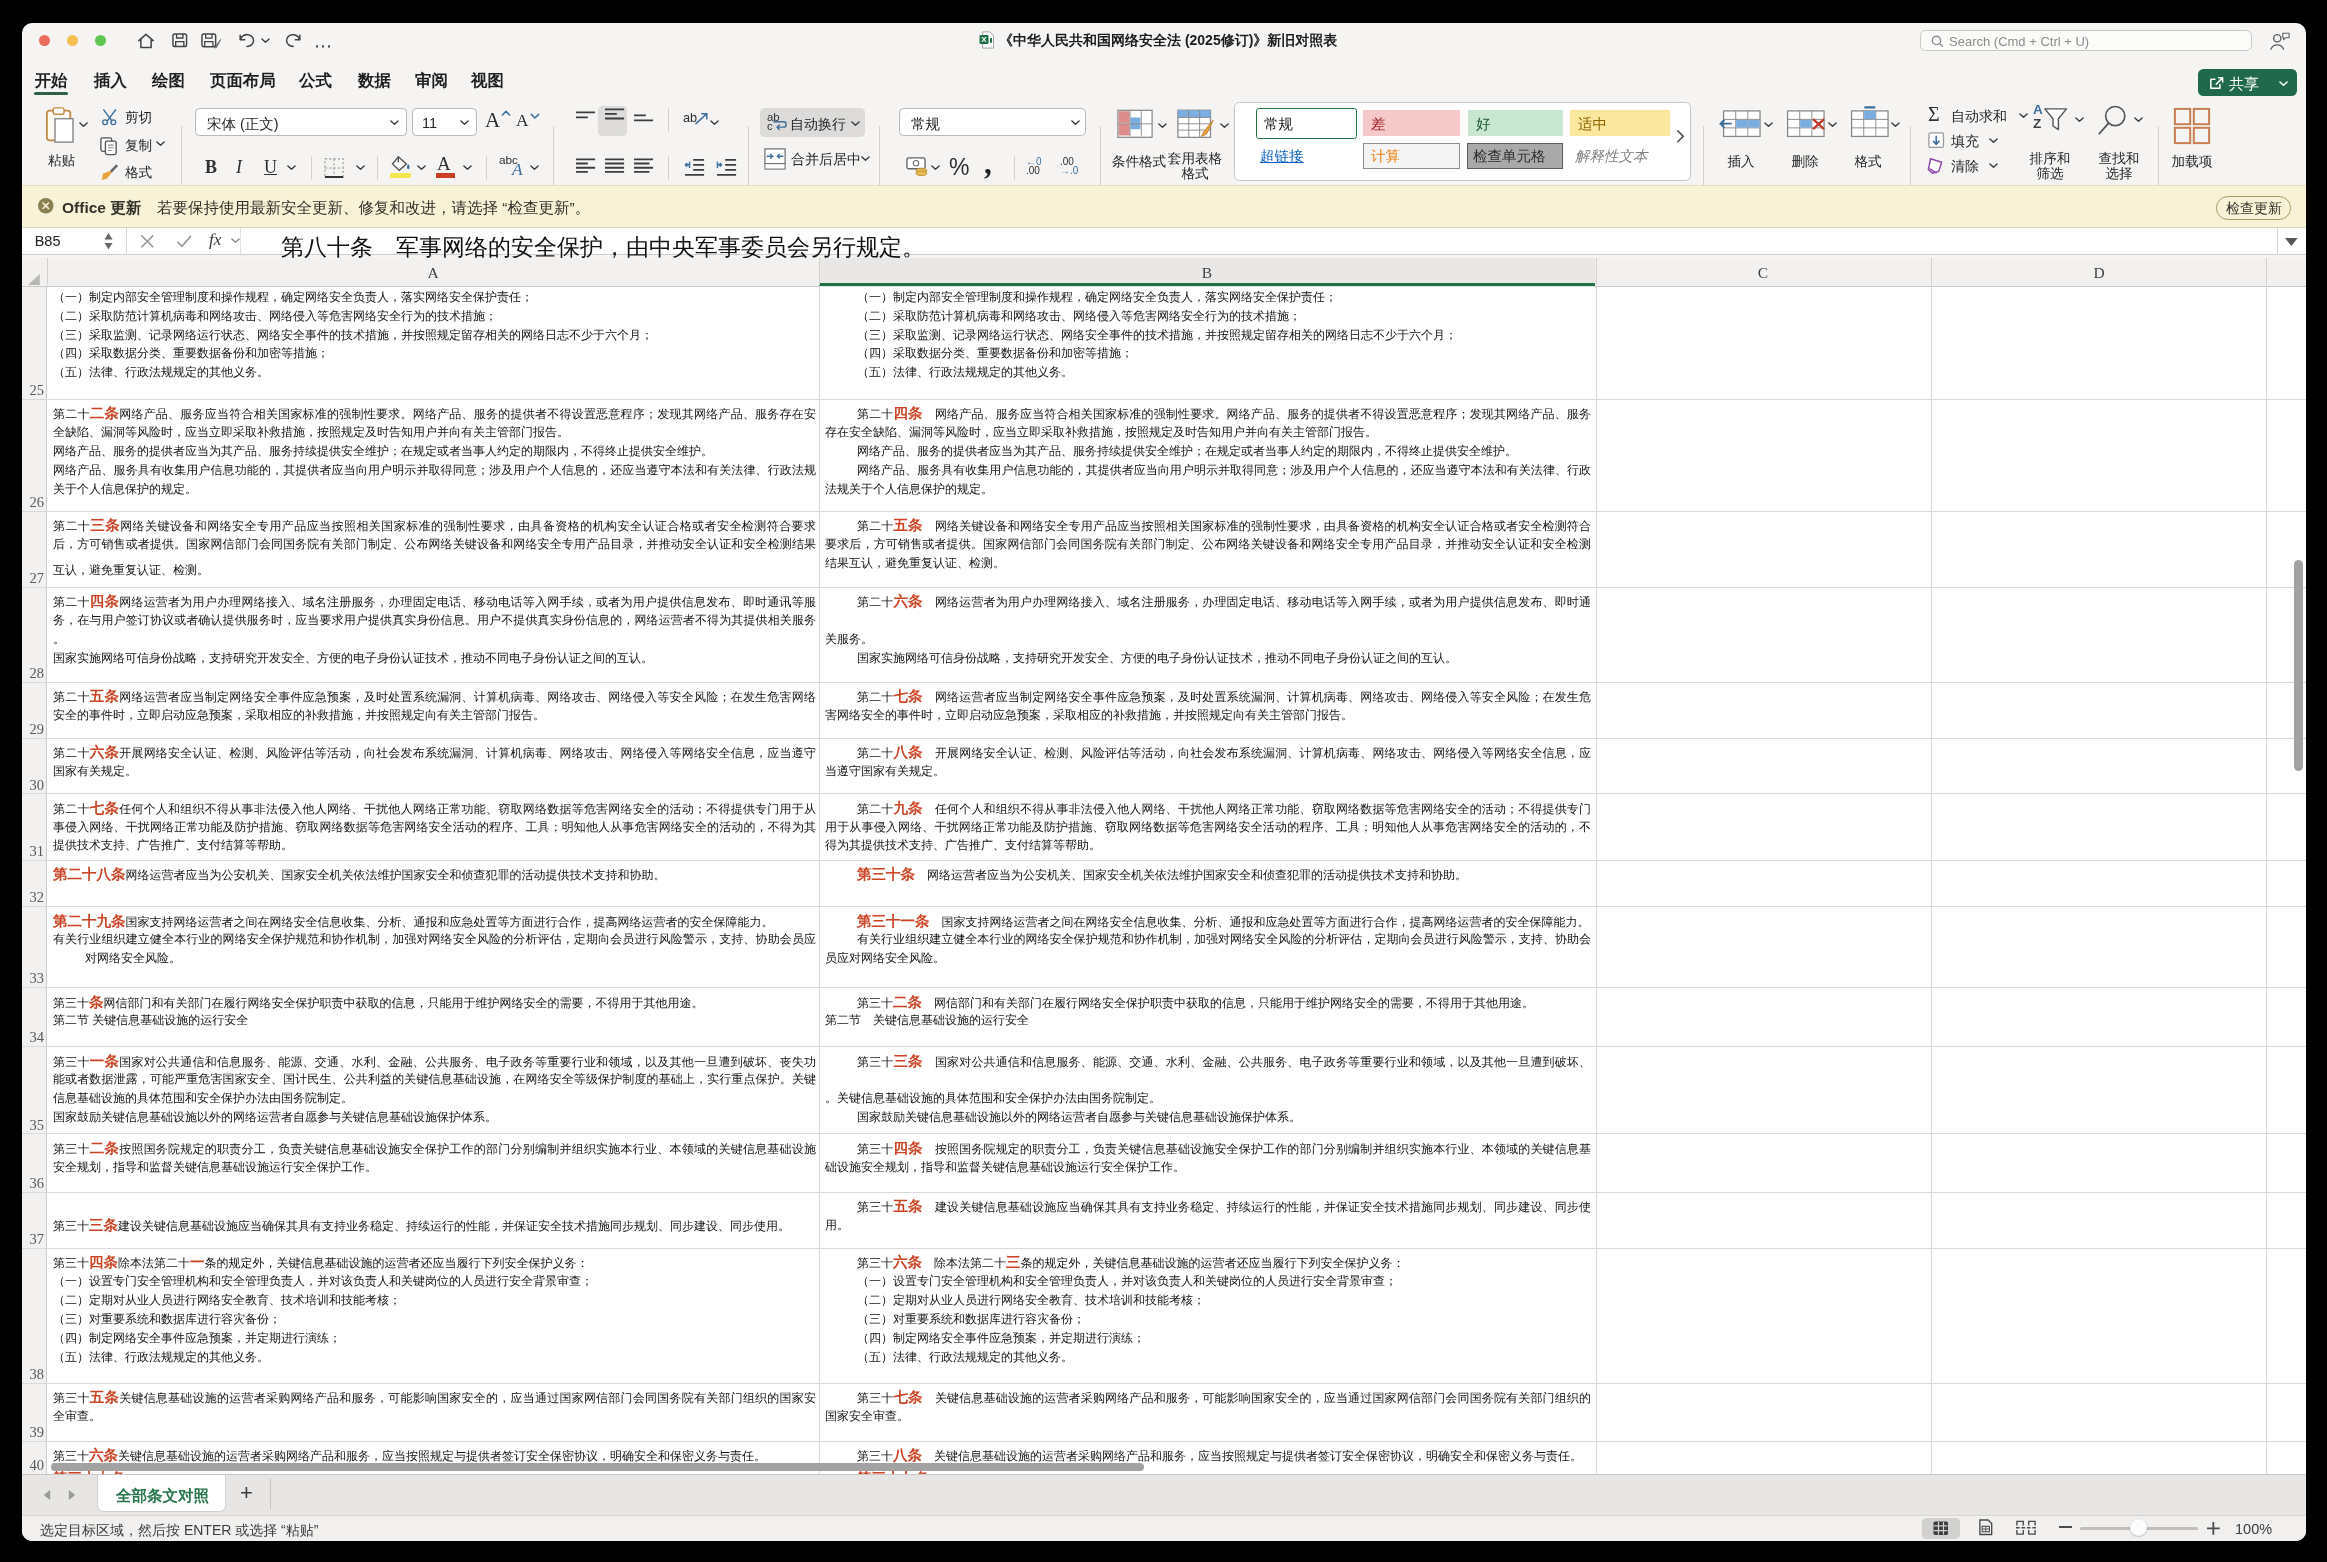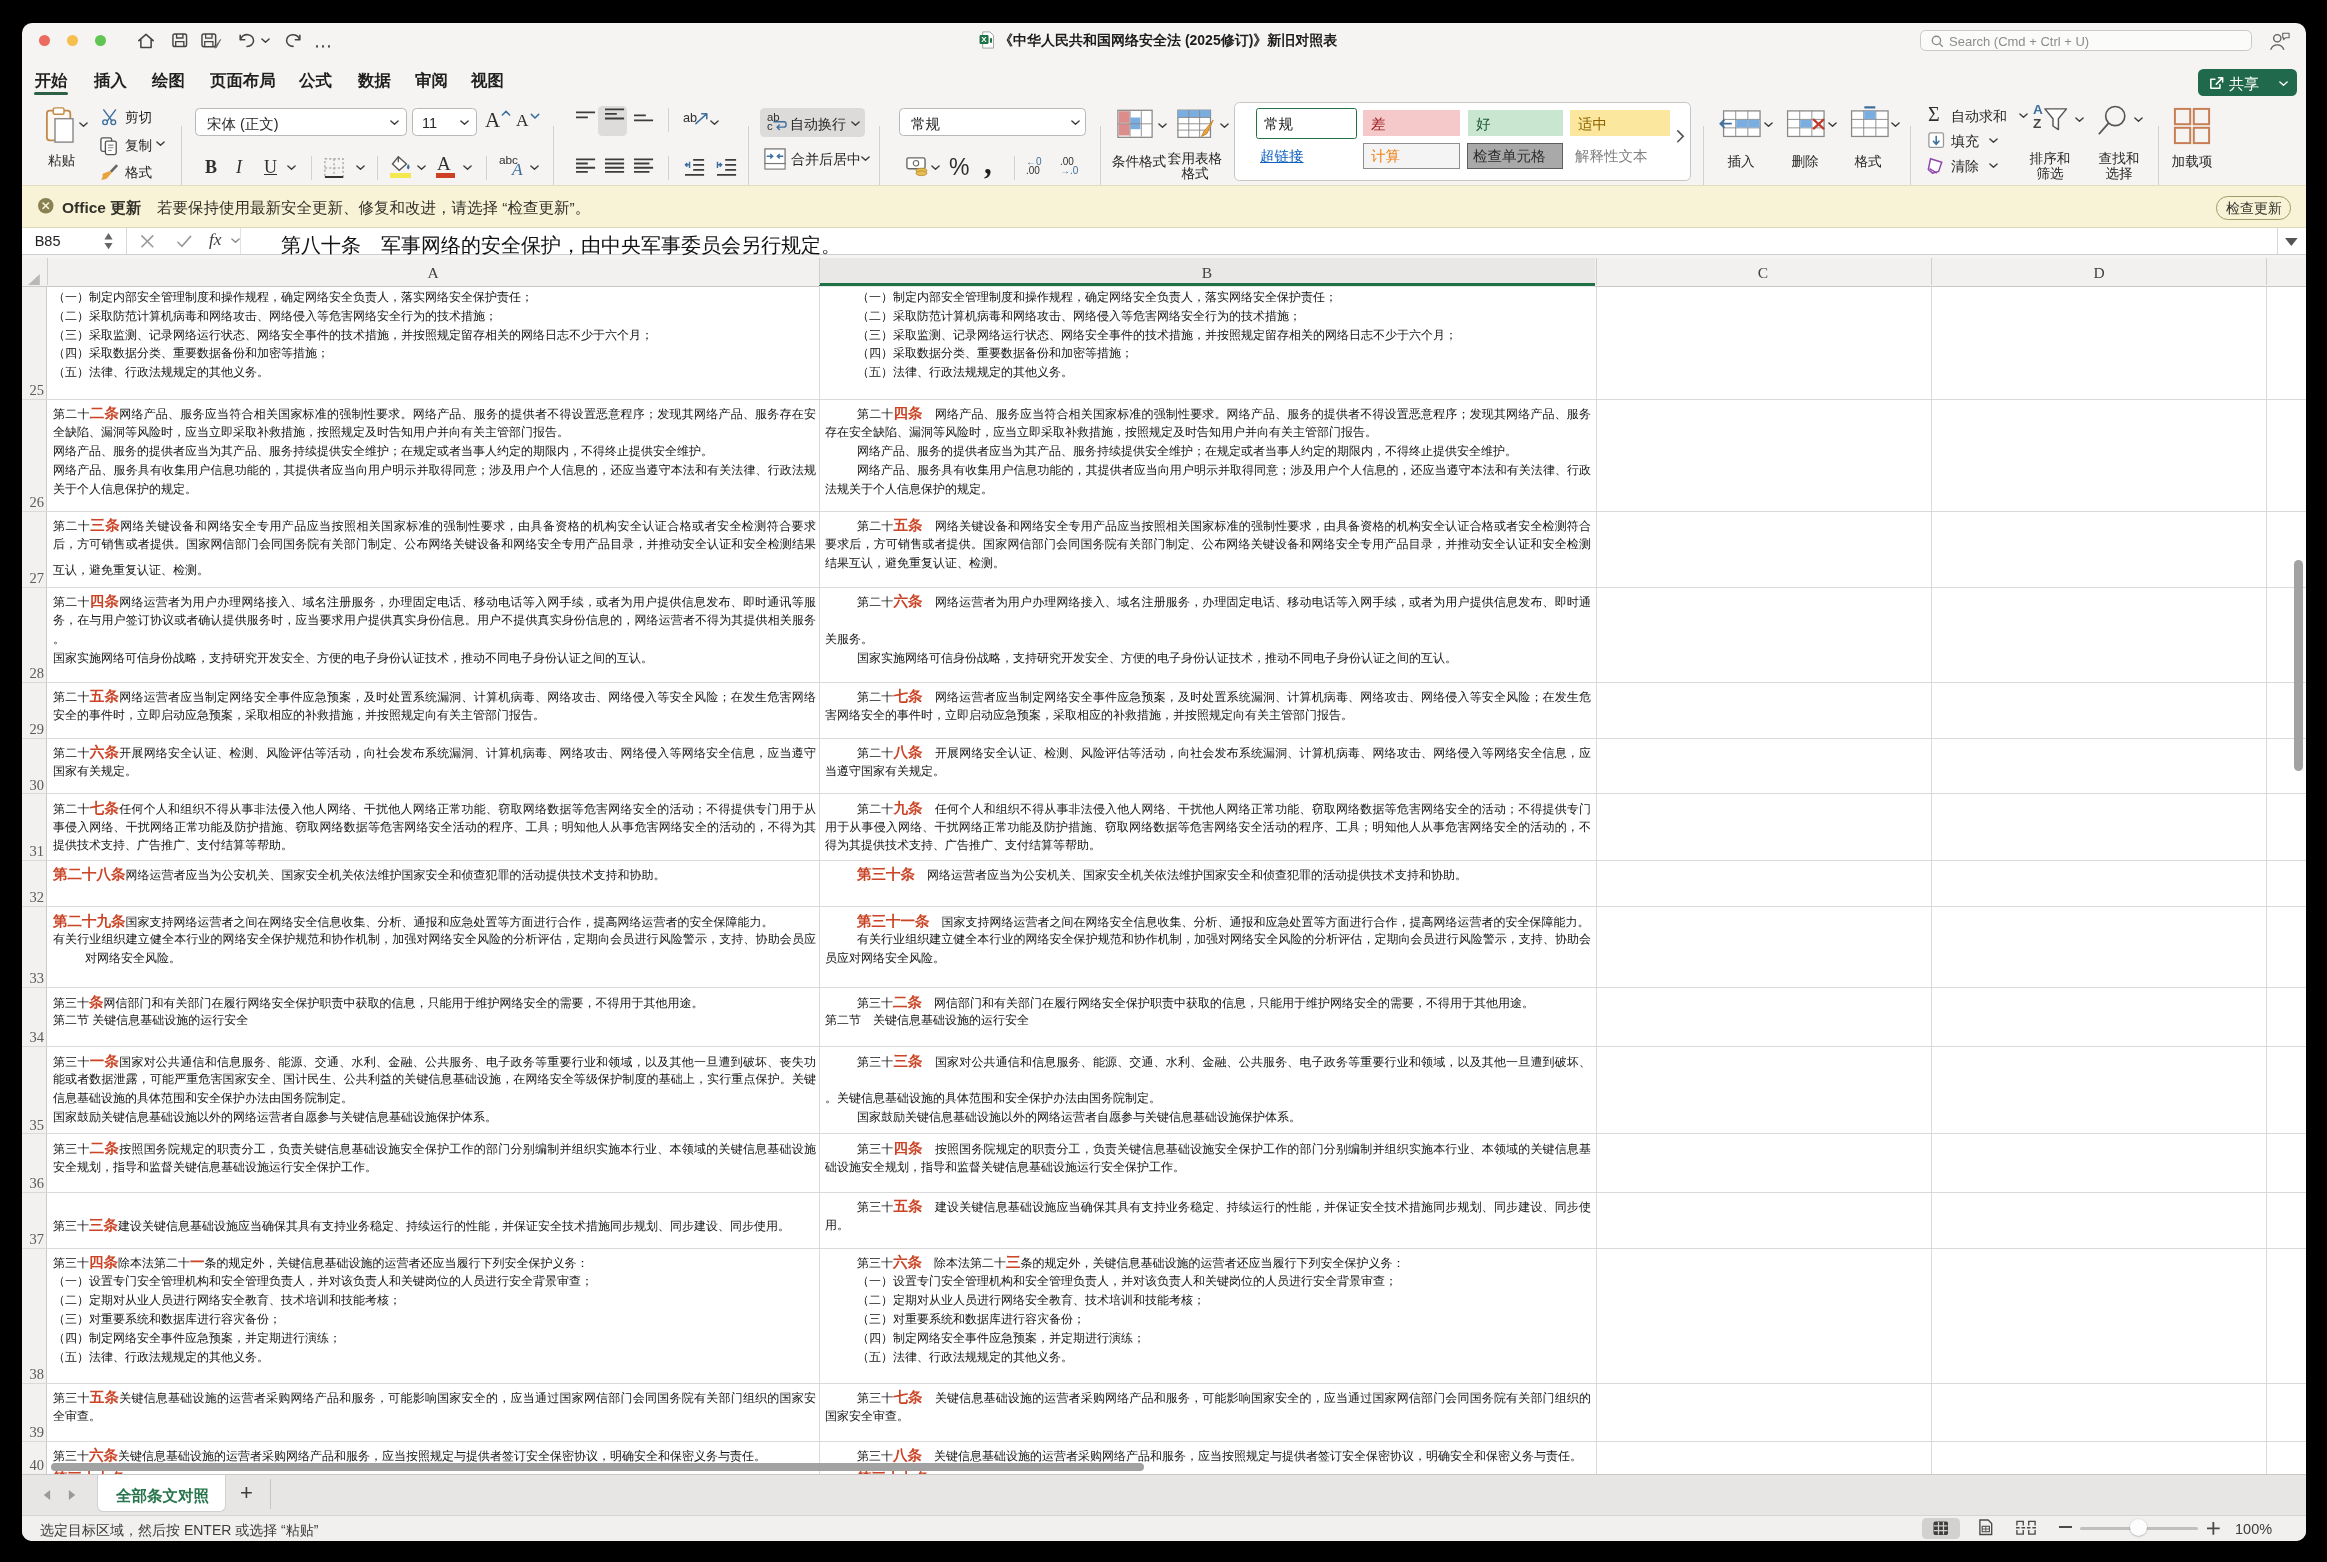--- a/index.html
+++ b/index.html
@@ -286,21 +286,21 @@
 <div class="abs" style="left:1349px;top:92px;font-size:14.5px;color:#9c1f24">差</div>
 <div class="abs" style="left:1446px;top:87px;width:95px;height:25.5px;background:#c9e6d0"></div>
 <div class="abs" style="left:1454px;top:92px;font-size:14.5px;color:#1d5c35">好</div>
 <div class="abs" style="left:1548px;top:87px;width:100px;height:25.5px;background:#fbe89e"></div>
 <div class="abs" style="left:1556px;top:92px;font-size:14.5px;color:#8f6400">适中</div>
 <div class="abs" style="left:1238px;top:124px;font-size:14.5px;color:#0b5fbd;text-decoration:underline">超链接</div>
 <div class="abs" style="left:1341px;top:120px;width:97px;height:25.5px;background:#f4f4f4;border:1.4px solid #8e8e8e"></div>
 <div class="abs" style="left:1349px;top:124px;font-size:14.5px;color:#f07f10">计算</div>
 <div class="abs" style="left:1445px;top:120px;width:96px;height:25.5px;background:#a9a9a9;border:1.8px solid #5e5e5e"></div>
 <div class="abs" style="left:1451px;top:124px;font-size:14.5px;color:#2d2d2d">检查单元格</div>
-<div class="abs" style="left:1553px;top:124px;font-size:14.5px;color:#808080;">解释性文本</div>
+<div class="abs" style="left:1553px;top:124px;font-size:14.5px;color:#808080;font-style:italic">解释性文本</div>
 <svg class="abs" style="left:1654px;top:107px" width="9" height="12.7" viewBox="0 0 10 14">
       <path d="M2 1 L8 7 L2 13" stroke="#555" stroke-width="1.8" fill="none" stroke-linecap="round"></path>
     </svg>
 <div class="div" style="left:1681px"></div>
 <svg class="abs" style="left:1697px;top:87px" width="42" height="31" viewBox="0 0 46 34">
 <rect x="5" y="1" width="40" height="28" stroke="#888" stroke-width="1.4" fill="#fff"></rect>
 <path d="M5 10.3 H45 M5 19.6 H45 M18.3 1 V29 M31.6 1 V29" stroke="#888" stroke-width="1"></path>
       <rect x="18.8" y="10.8" width="12.4" height="8.4" fill="#7aade0"></rect>
       <rect x="31.9" y="10.8" width="12.6" height="8.4" fill="#7aade0"></rect>
       <path d="M14 15 H2 M6 10.5 L1.5 15 L6 19.5" stroke="#3d6f9e" stroke-width="2" fill="none"></path>
@@ -395,21 +395,21 @@
       <path d="M1 1 L13 13 M13 1 L1 13" stroke="#9a9a9a" stroke-width="1.8" stroke-linecap="round"></path>
     </svg>
 <svg class="abs" style="left:155px;top:212px" width="14.5" height="12.7" viewBox="0 0 16 14">
       <path d="M1 8 L5.5 12.5 L15 1.5" stroke="#9a9a9a" stroke-width="1.8" fill="none" stroke-linecap="round"></path>
     </svg>
 <div class="abs" style="left:187px;top:207px;font-size:17.3px;font-style:italic;color:#3c3c3c;font-family:'Liberation Serif',serif">fx</div>
 <svg class="abs" style="left:209px;top:215px" width="9" height="5.5" viewBox="0 0 10 6">
       <path d="M1 1 L5.0 4.6 L9.0 1" stroke="#8a8a8a" stroke-width="1.6" fill="none" stroke-linecap="round" stroke-linejoin="round"></path>
     </svg>
 <div class="abs" style="left:218px;top:205px;width:0.9px;height:26px;background:#e3e2e0"></div>
-<div class="abs" style="left:259px;top:209px;font-size:20px;color:#111">第八十条　军事网络的安全保护，由中央军事委员会另行规定。</div>
+<div class="abs" style="left:259px;top:209px;font-size:23px;color:#111">第八十条　军事网络的安全保护，由中央军事委员会另行规定。</div>
 <div class="abs" style="left:2255px;top:205px;width:0.9px;height:26px;background:#d8d7d5"></div>
 <svg class="abs" style="left:2263px;top:215px" width="12.7" height="9" viewBox="0 0 14 10">
       <path d="M0 0 H14 L7 9 Z" fill="#555"></path>
     </svg>
 <div class="abs" style="left:0px;top:235px;width:2284px;height:29px;background:#f2f1ef;border-bottom:0.9px solid #c9c8c6"></div>
 <svg class="abs" style="left:6.4px;top:251px" width="11.8" height="11" viewBox="0 0 13 12">
       <path d="M13 0 V12 H0 Z" fill="#b9b8b6"></path>
     </svg>
 <div class="abs" style="left:797px;top:235px;width:776px;height:29px;background:#e9e8e6"></div>
 <div class="abs" style="left:797px;top:260px;width:776px;height:3.2px;background:#1e7145"></div>

